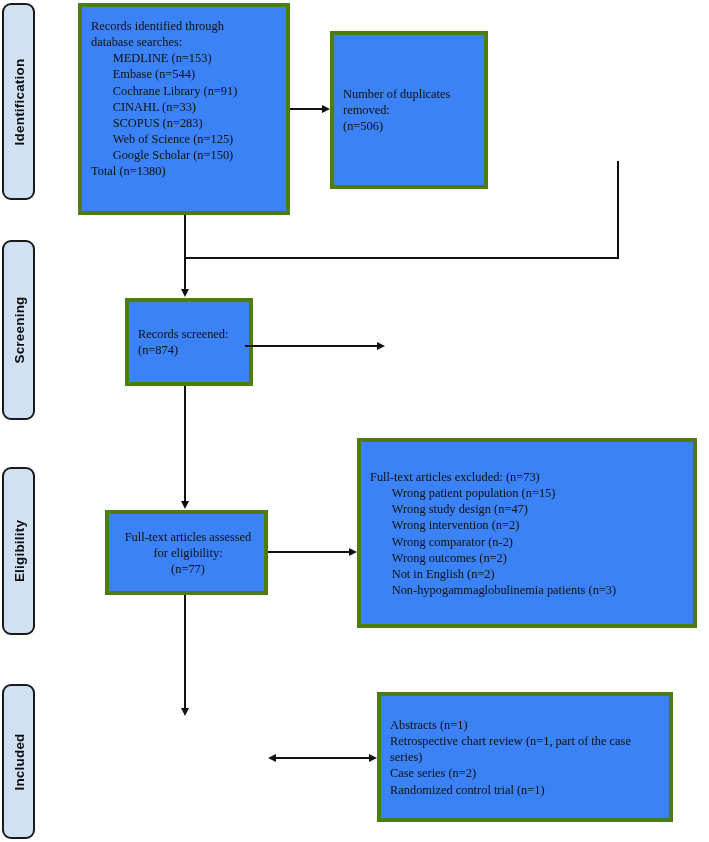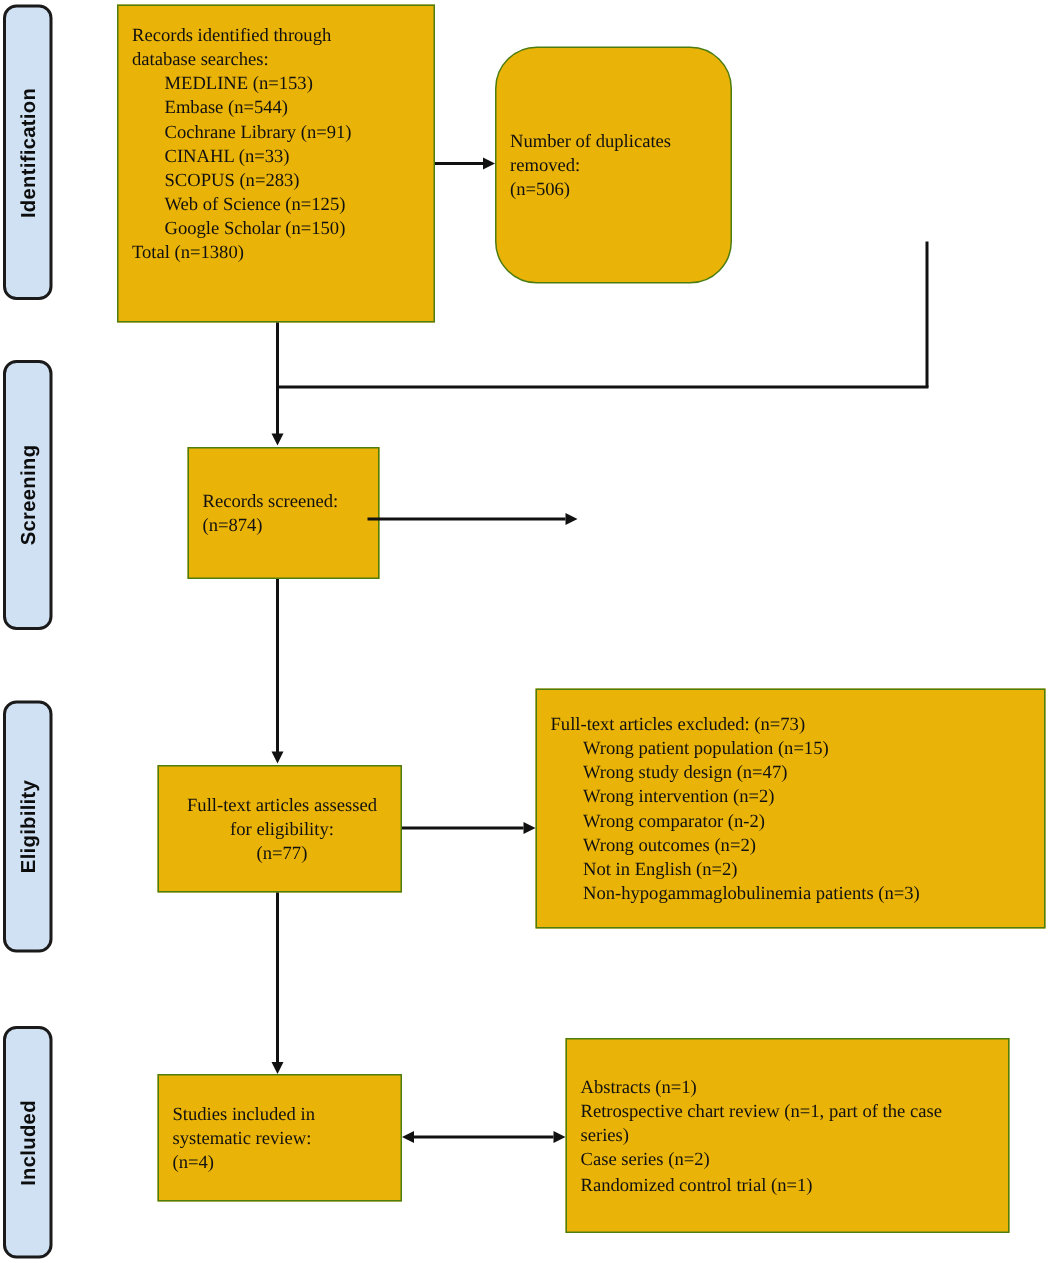--- a/index.html
+++ b/index.html
@@ -33,22 +33,22 @@
     font-family: "Liberation Sans", "DejaVu Sans", sans-serif;
     font-weight: bold;
     font-size: 13.5px;
     letter-spacing: 0.2px;
     color: #0d0d0d;
   }
 
   
   .flow-box {
     position: absolute;
-    background: #eab308;
-    border: 1px solid #4d7c0f;
+    background: #3b82f6;
+    border: 4px solid #4d7c0f;
     box-sizing: border-box;
   }
   .flow-box .box-text {
     position: absolute;
     left: 9px;
     right: 6px;
     top: 50%;
     transform: translateY(-50%);
     font-size: 12.4px;
     line-height: 1.30;
@@ -116,21 +116,21 @@
 &nbsp;&nbsp;&nbsp;&nbsp;&nbsp;&nbsp;&nbsp;MEDLINE (n=153)
 &nbsp;&nbsp;&nbsp;&nbsp;&nbsp;&nbsp;&nbsp;Embase (n=544)
 &nbsp;&nbsp;&nbsp;&nbsp;&nbsp;&nbsp;&nbsp;Cochrane Library (n=91)
 &nbsp;&nbsp;&nbsp;&nbsp;&nbsp;&nbsp;&nbsp;CINAHL (n=33)
 &nbsp;&nbsp;&nbsp;&nbsp;&nbsp;&nbsp;&nbsp;SCOPUS (n=283)
 &nbsp;&nbsp;&nbsp;&nbsp;&nbsp;&nbsp;&nbsp;Web of Science (n=125)
 &nbsp;&nbsp;&nbsp;&nbsp;&nbsp;&nbsp;&nbsp;Google Scholar (n=150)
 Total (n=1380)</div>
   </div>
 
-  <div class="flow-box" style="left:330px; top:31px; width:158px; height:158px;border-radius:28px;">
+  <div class="flow-box" style="left:330px; top:31px; width:158px; height:158px;">
     <div class="box-text">Number of duplicates
 removed:
 (n=506)</div>
   </div>
 
 
   <div class="conn conn-h" style="left:290px; top:108px; width:33px;"></div>
   <div class="arrowhead arrow-right" style="left:322px; top:104.5px;"></div>
 
   <div class="conn conn-v" style="left:184px; top:215px; width:2px; height:78px;"></div>
@@ -151,42 +151,37 @@
 
   <div class="conn conn-v" style="left:184px; top:386px; width:2px; height:116px;"></div>
   <div class="arrowhead arrow-down" style="left:180.5px; top:501px;"></div>
 
   <div class="flow-box" style="left:105px; top:510px; width:163px; height:85px;text-align:center;">
     <div class="box-text">Full-text articles assessed
 for eligibility:
 (n=77)</div>
   </div>
 
-  <div class="flow-box" style="left:357px; top:459px; width:340px; height:160px;">
+  <div class="flow-box" style="left:357px; top:438px; width:340px; height:190px;">
     <div class="box-text">Full-text articles excluded: (n=73)
 &nbsp;&nbsp;&nbsp;&nbsp;&nbsp;&nbsp;&nbsp;Wrong patient population (n=15)
 &nbsp;&nbsp;&nbsp;&nbsp;&nbsp;&nbsp;&nbsp;Wrong study design (n=47)
 &nbsp;&nbsp;&nbsp;&nbsp;&nbsp;&nbsp;&nbsp;Wrong intervention (n=2)
 &nbsp;&nbsp;&nbsp;&nbsp;&nbsp;&nbsp;&nbsp;Wrong comparator (n-2)
 &nbsp;&nbsp;&nbsp;&nbsp;&nbsp;&nbsp;&nbsp;Wrong outcomes (n=2)
 &nbsp;&nbsp;&nbsp;&nbsp;&nbsp;&nbsp;&nbsp;Not in English (n=2)
 &nbsp;&nbsp;&nbsp;&nbsp;&nbsp;&nbsp;&nbsp;Non-hypogammaglobulinemia patients (n=3)</div>
   </div>
 
   <div class="conn conn-h" style="left:268px; top:551px; width:81px;"></div>
   <div class="arrowhead arrow-right" style="left:349px; top:547.5px;"></div>
 
   <div class="conn conn-v" style="left:184px; top:595px; width:2px; height:114px;"></div>
   <div class="arrowhead arrow-down" style="left:180.5px; top:708px;"></div>
 
-  <div class="flow-box" style="left:105px; top:716px; width:163px; height:85px;">
-    <div class="box-text">Studies included in
-systematic review:
-(n=4)</div>
-  </div>
 
   <div class="flow-box" style="left:377px; top:692px; width:296px; height:130px;">
     <div class="box-text">Abstracts (n=1)
 Retrospective chart review (n=1, part of the case
 series)
 Case series (n=2)
 Randomized control trial (n=1)</div>
   </div>
 
   <div class="conn conn-h" style="left:276px; top:757px; width:93px;"></div>

